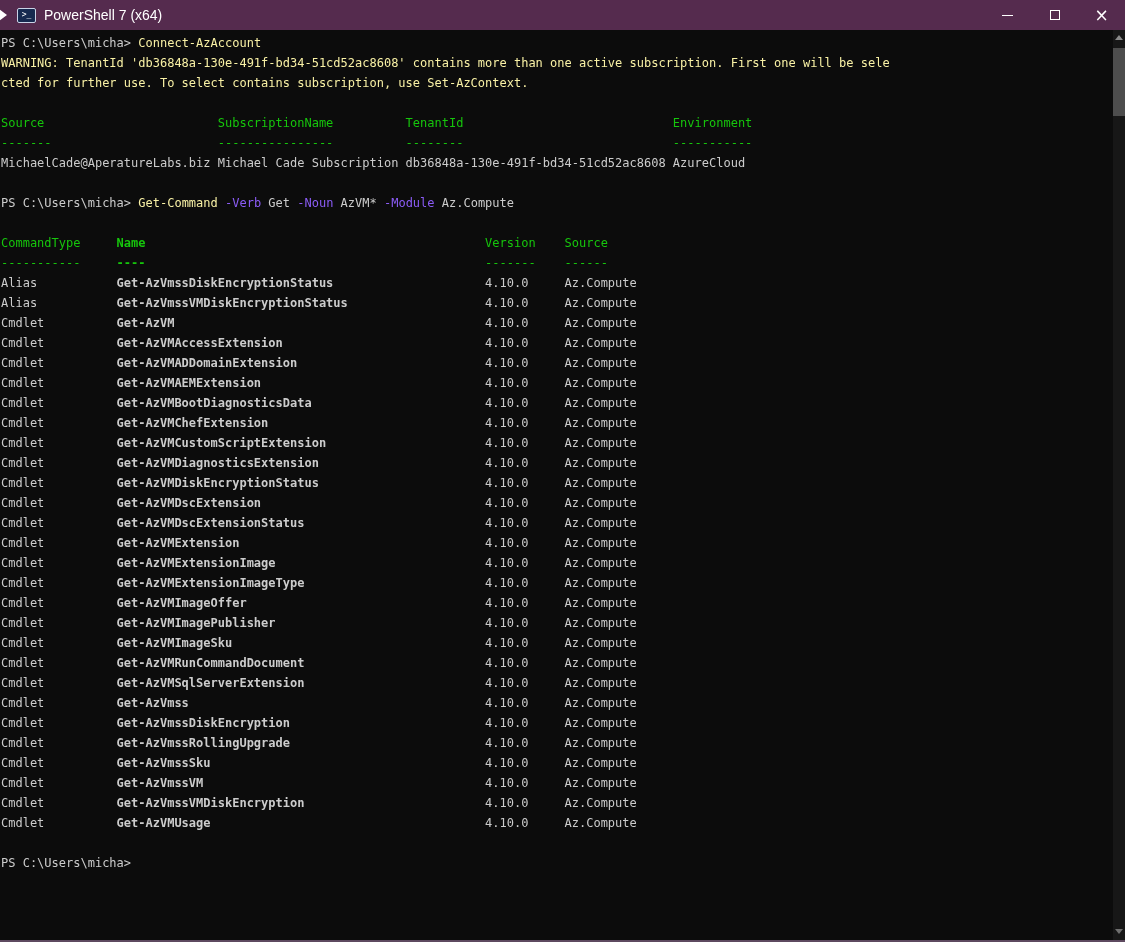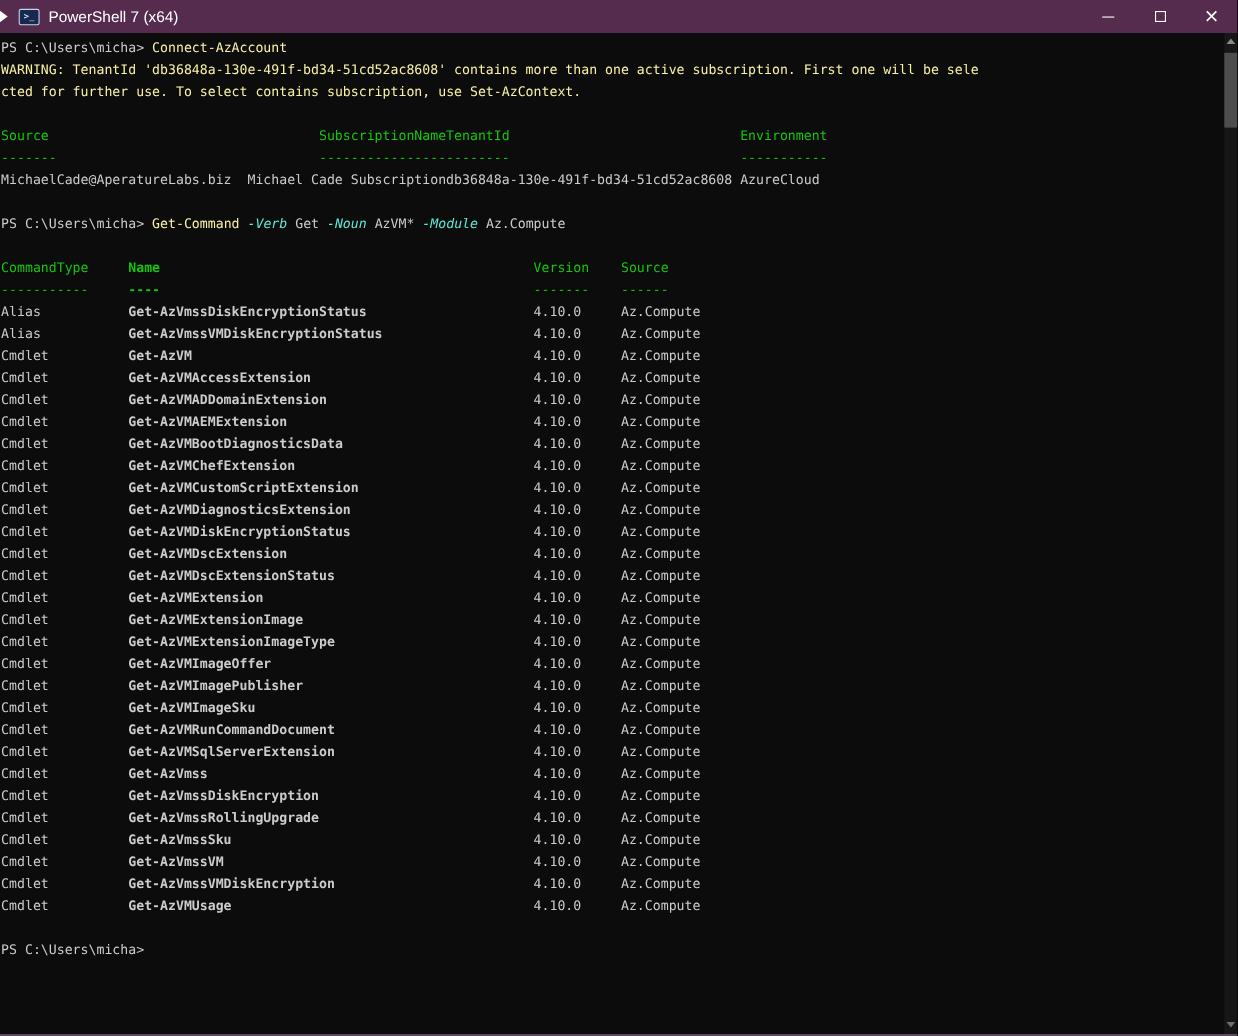--- a/index.html
+++ b/index.html
@@ -12,23 +12,23 @@
   .controls{margin-left:auto;display:flex;height:100%;}
   .ctrl{width:47px;height:100%;display:flex;align-items:center;justify-content:center;}
   .min-glyph{width:11px;height:1px;background:#ffffff;}
   .max-glyph{width:10px;height:10px;border:1px solid #ffffff;box-sizing:border-box;}
   .close-glyph{font-size:17px;line-height:17px;color:#ffffff;font-family:"DejaVu Sans",sans-serif;}
   
   .terminal{position:absolute;top:30px;left:0;right:12px;bottom:0;padding:3px 0 0 1px;font-family:"DejaVu Sans Mono",monospace;font-size:12px;color:#cccccc;overflow:hidden;}
   .line{height:20px;line-height:20px;white-space:pre;}
   .c-green{color:#16c60c;}
   .c-yellow{color:#f9f1a5;}
-  .c-gray{color:#5eead4;font-style:italic;}
+  .c-gray{color:#8b5cf6;}
   .cell{display:inline-block;vertical-align:top;white-space:pre;}
-  .at-c1{width:30ch;} .at-c2{width:26ch;text-align:right;} .at-c3{width:37ch;}
+  .at-c1{width:30ch;} .at-c2{width:26ch;} .at-c3{width:37ch;}
   .ct-c1{width:16ch;} .ct-c2{width:51ch;font-weight:bold;} .ct-c3{width:11ch;}
   
   .scrollbar{position:absolute;top:30px;right:0;width:12px;bottom:0;background:#171717;}
   .sb-up{position:absolute;top:5px;left:2px;width:0;height:0;border-left:4px solid transparent;border-right:4px solid transparent;border-bottom:5px solid #8a8a8a;}
   .sb-thumb{position:absolute;top:18px;left:0;width:12px;height:68px;background:#4d4d4d;}
   .sb-down{position:absolute;bottom:6px;left:2px;width:0;height:0;border-left:4px solid transparent;border-right:4px solid transparent;border-top:5px solid #6f6f6f;}
 </style>
 </head>
 <body>
 

